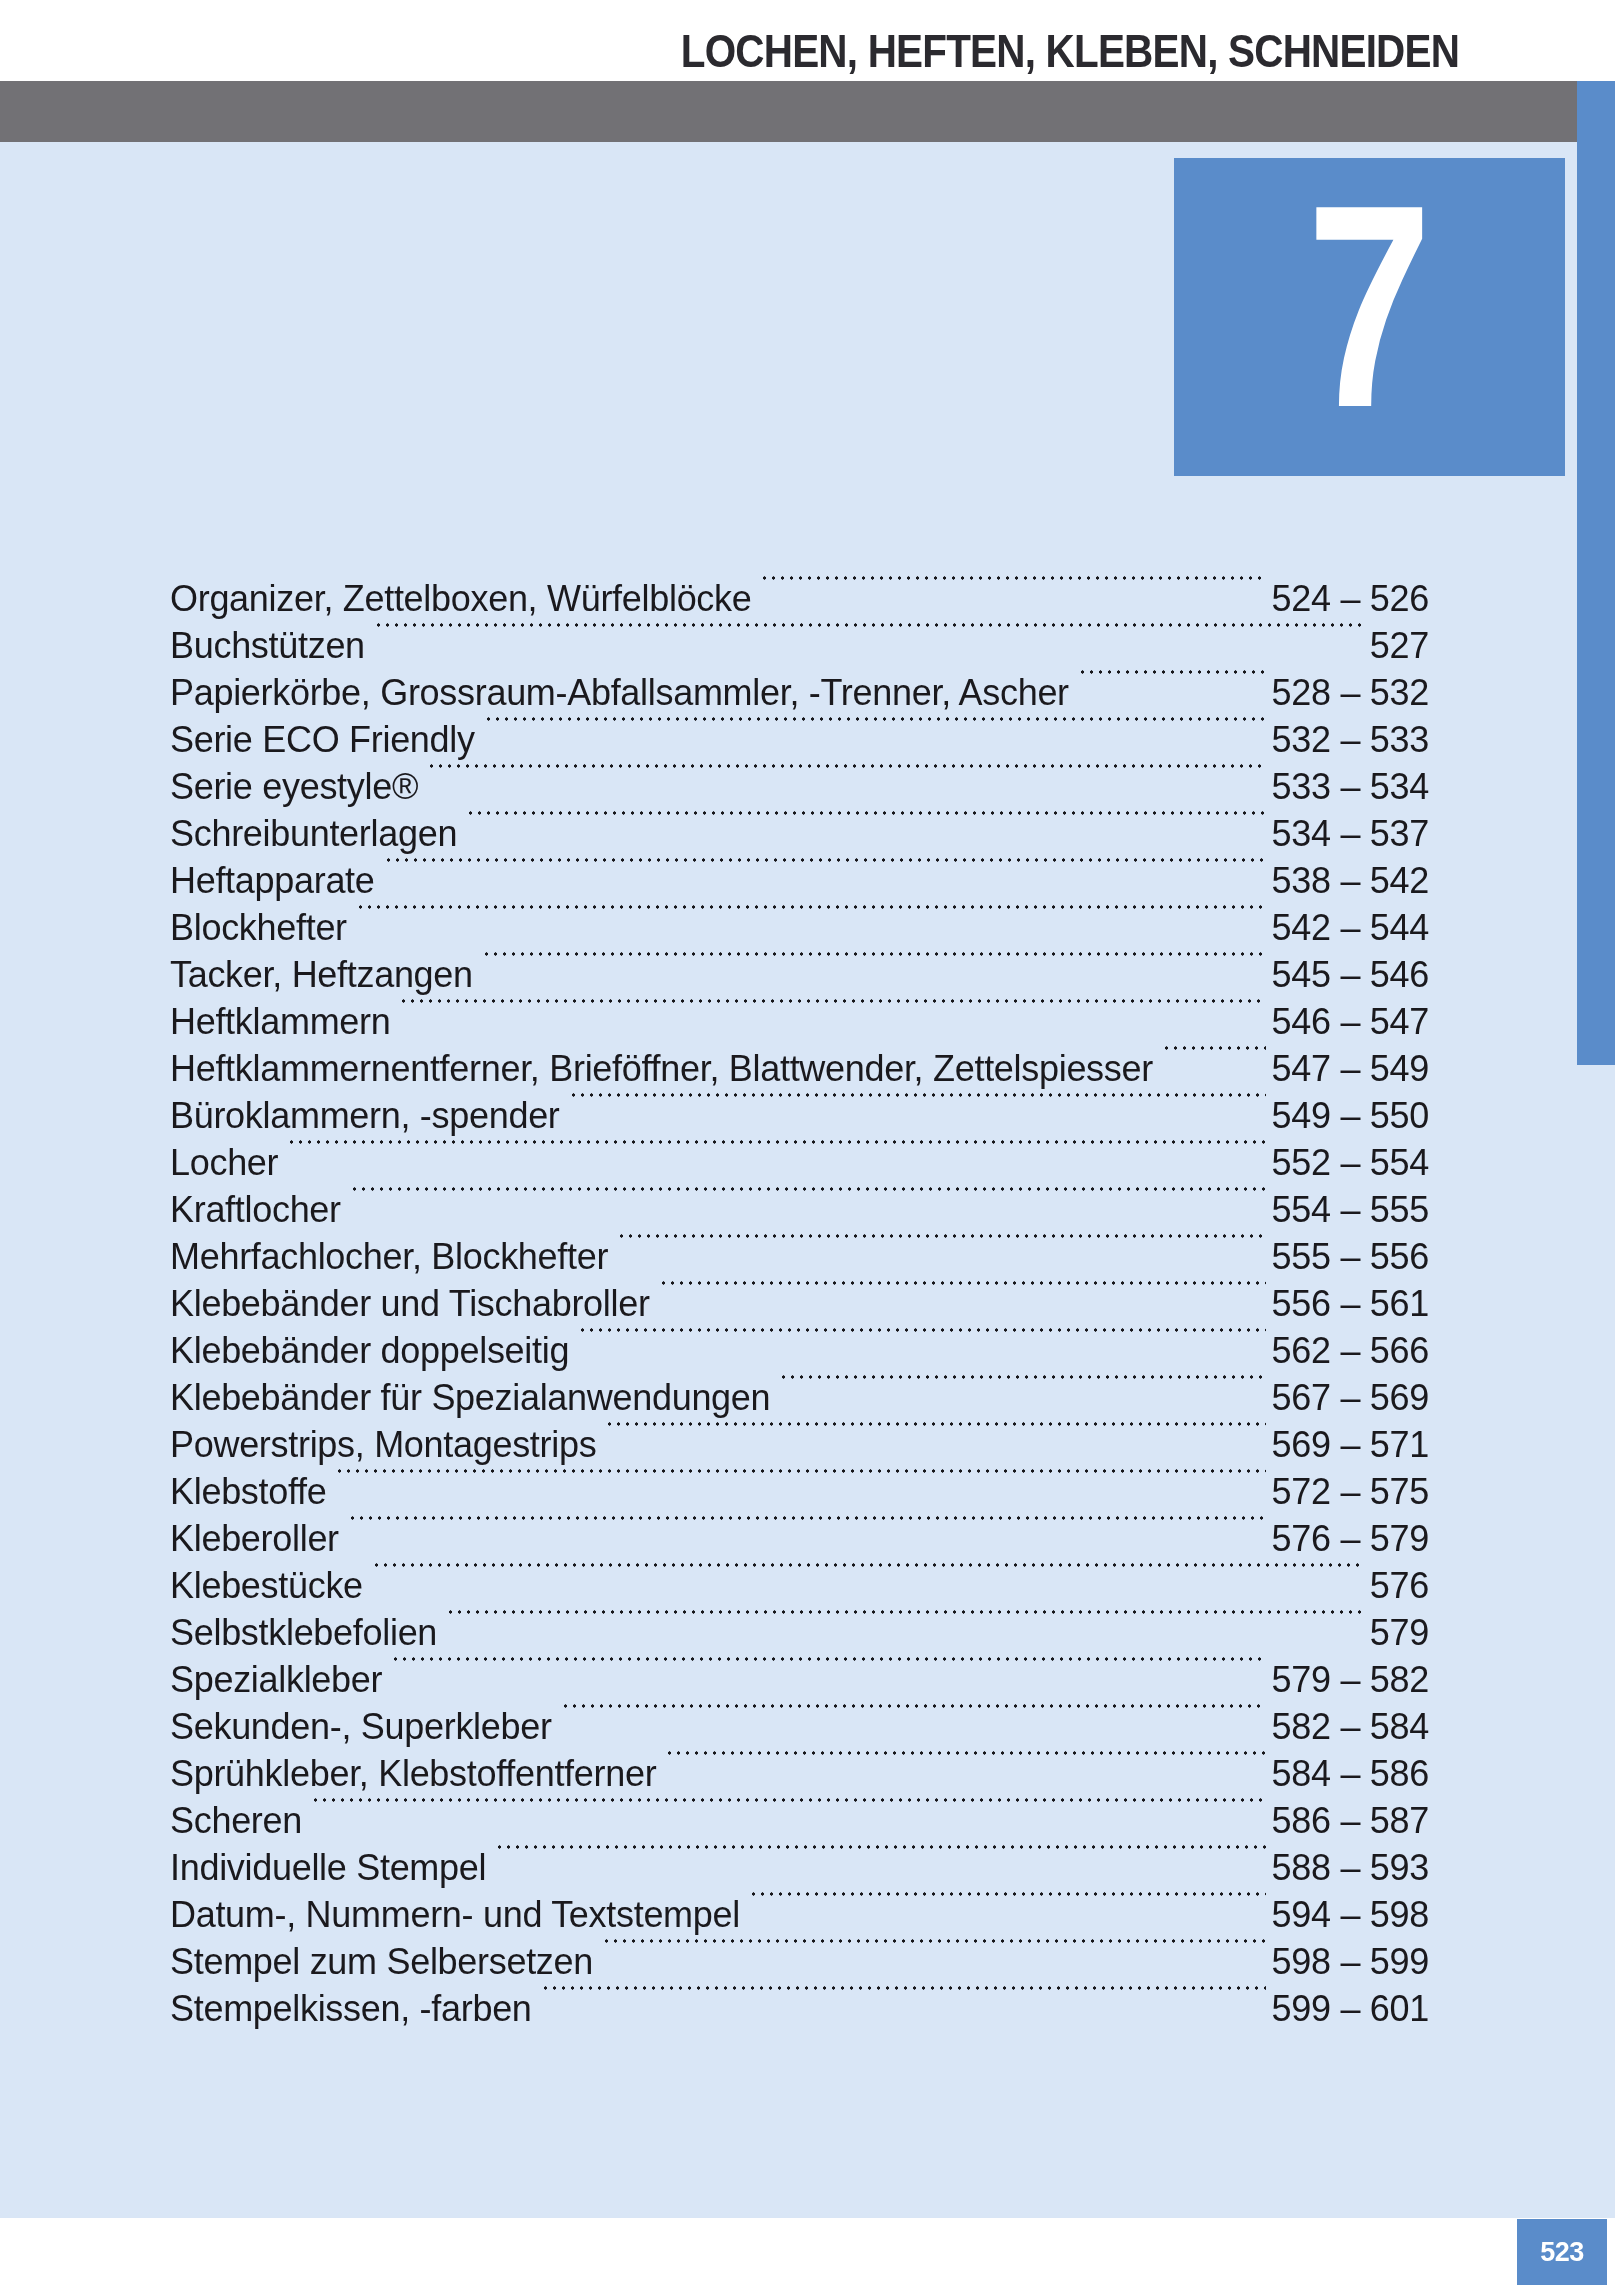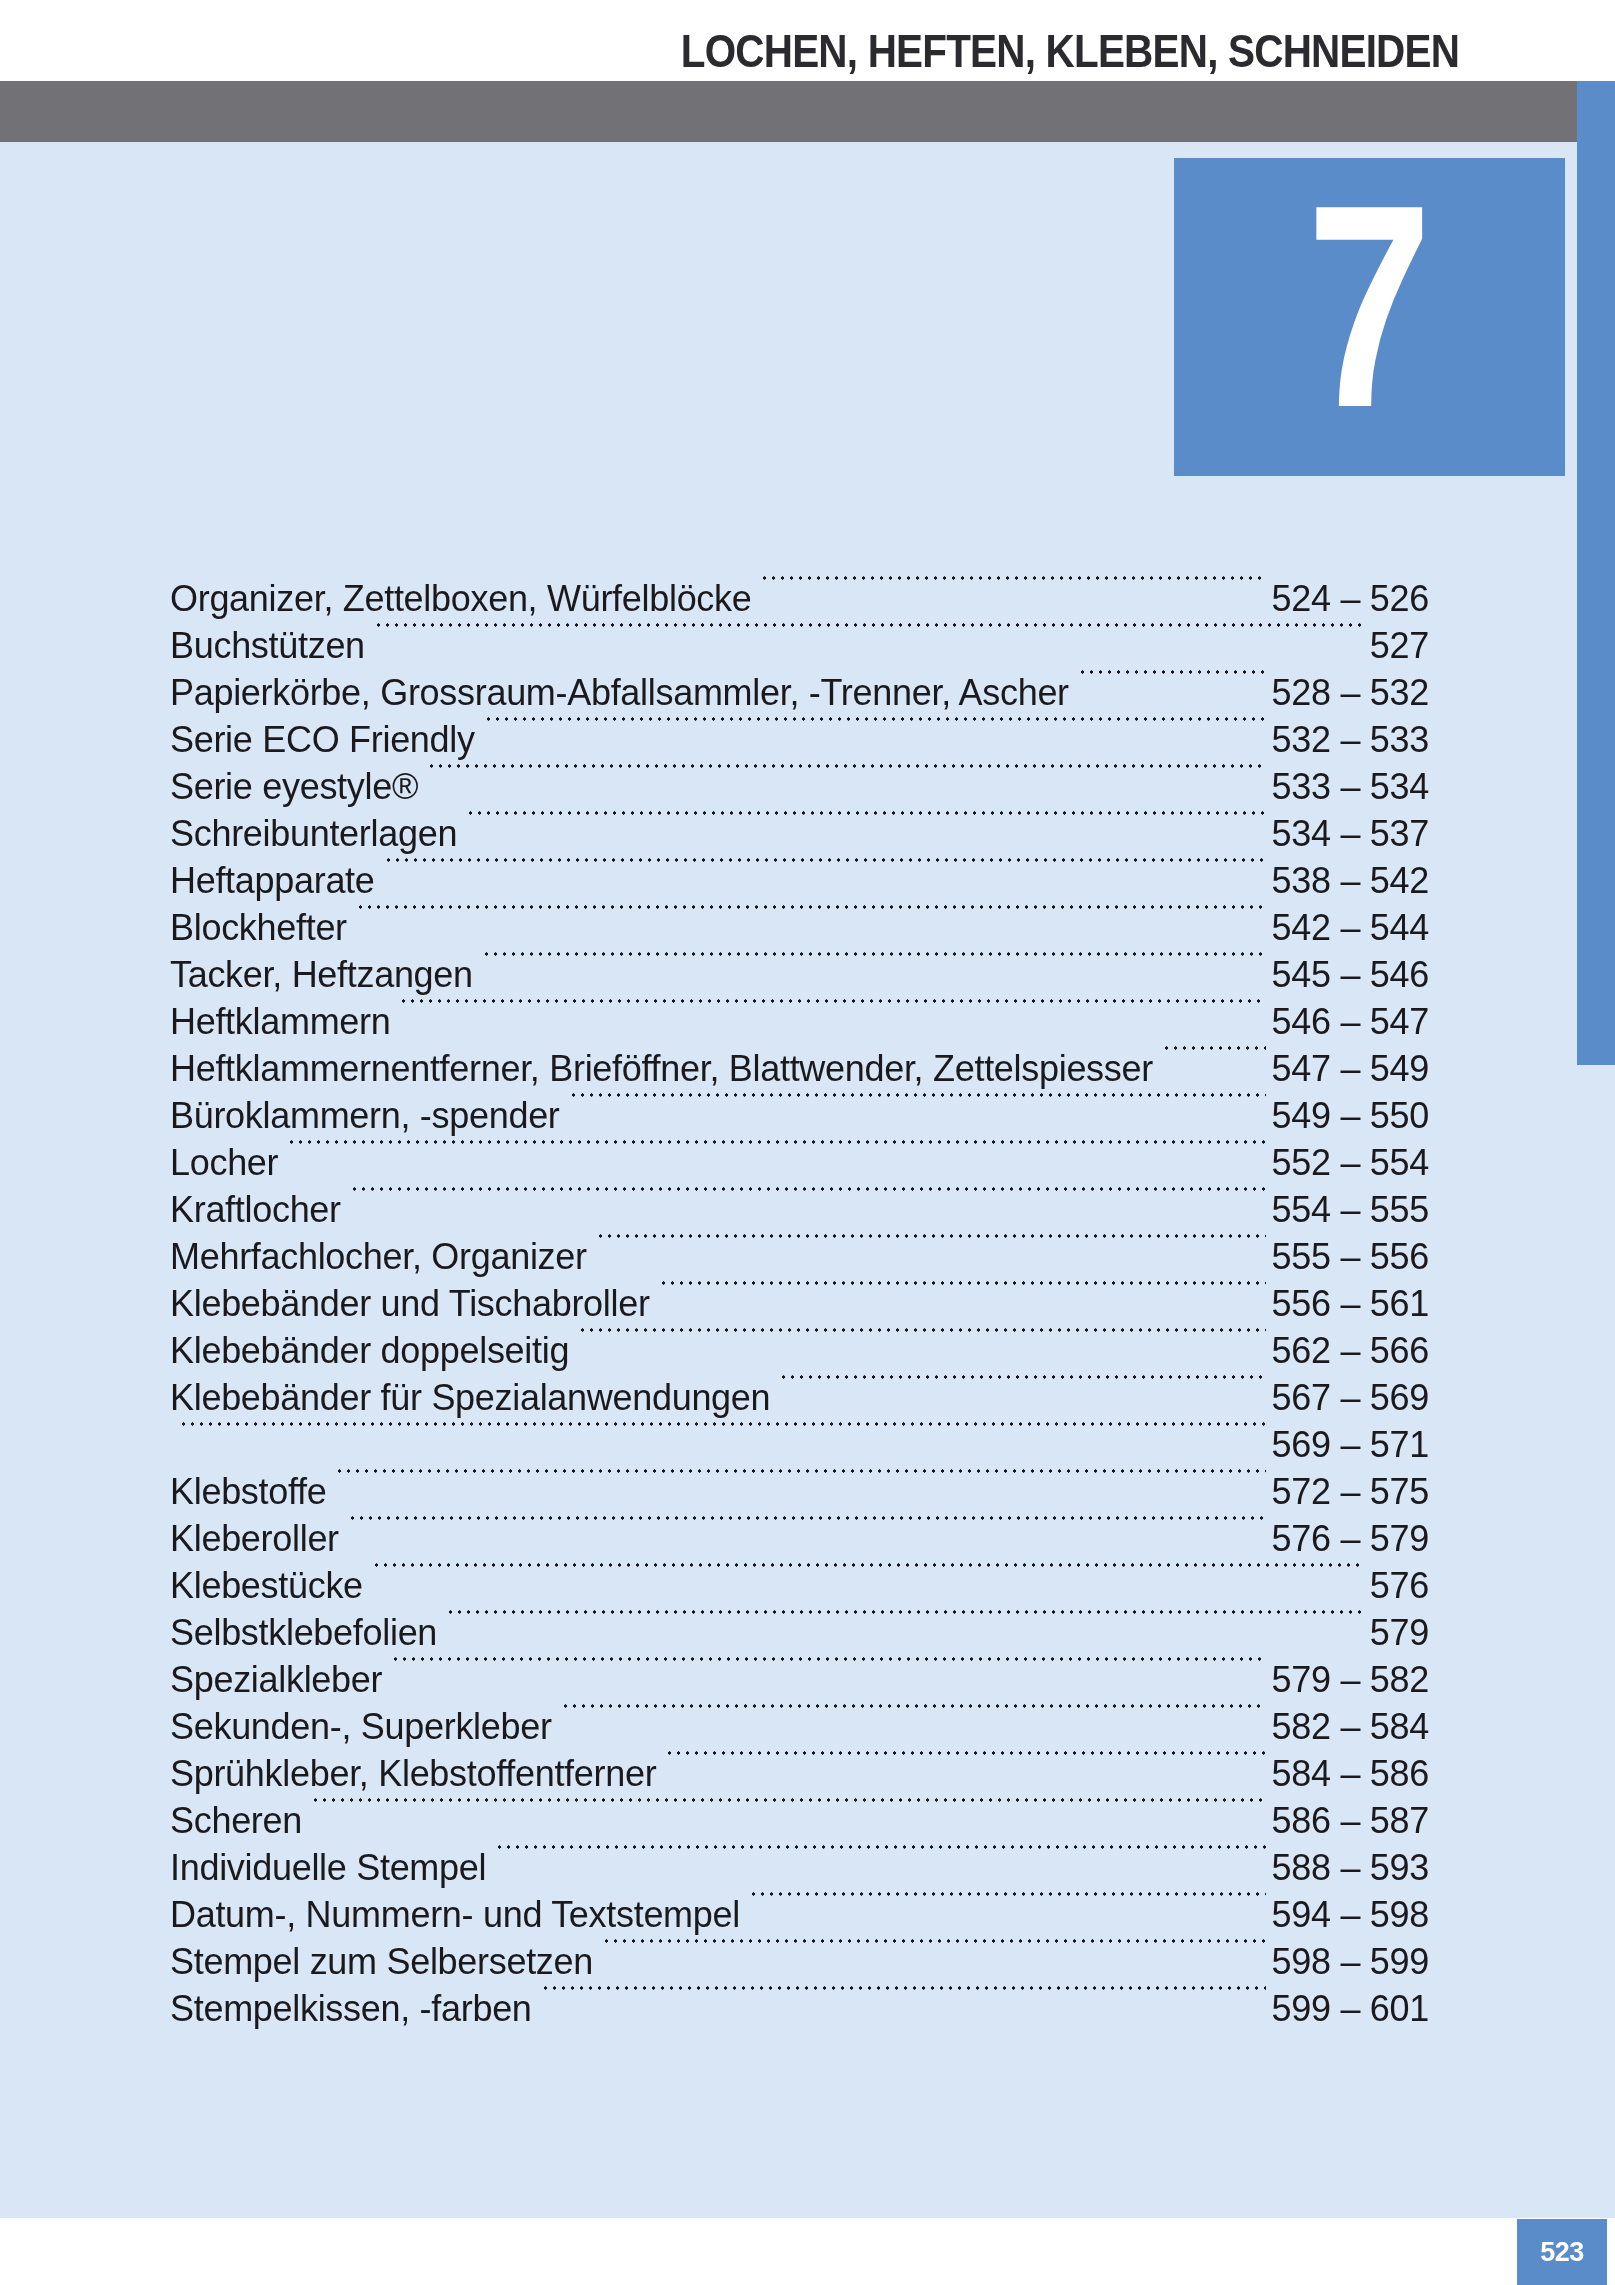--- a/index.html
+++ b/index.html
@@ -199,40 +199,41 @@
       <span class="toc-label">Locher</span>
       <span class="toc-leader"></span>
       <span class="toc-pages">552 – 554</span>
     </div>
     <div class="toc-row">
       <span class="toc-label">Kraftlocher</span>
       <span class="toc-leader"></span>
       <span class="toc-pages">554 – 555</span>
     </div>
     <div class="toc-row">
-      <span class="toc-label">Mehrfachlocher, Organizer</span>
+      <span class="toc-label">Mehrfachlocher, Blockhefter</span>
       <span class="toc-leader"></span>
       <span class="toc-pages">555 – 556</span>
     </div>
     <div class="toc-row">
       <span class="toc-label">Klebebänder und Tischabroller</span>
       <span class="toc-leader"></span>
       <span class="toc-pages">556 – 561</span>
     </div>
     <div class="toc-row">
       <span class="toc-label">Klebebänder doppelseitig</span>
       <span class="toc-leader"></span>
       <span class="toc-pages">562 – 566</span>
     </div>
     <div class="toc-row">
       <span class="toc-label">Klebebänder für Spezialanwendungen</span>
       <span class="toc-leader"></span>
       <span class="toc-pages">567 – 569</span>
     </div>
     <div class="toc-row">
+      <span class="toc-label">Powerstrips, Montagestrips</span>
       <span class="toc-leader"></span>
       <span class="toc-pages">569 – 571</span>
     </div>
     <div class="toc-row">
       <span class="toc-label">Klebstoffe</span>
       <span class="toc-leader"></span>
       <span class="toc-pages">572 – 575</span>
     </div>
     <div class="toc-row">
       <span class="toc-label">Kleberoller</span>

